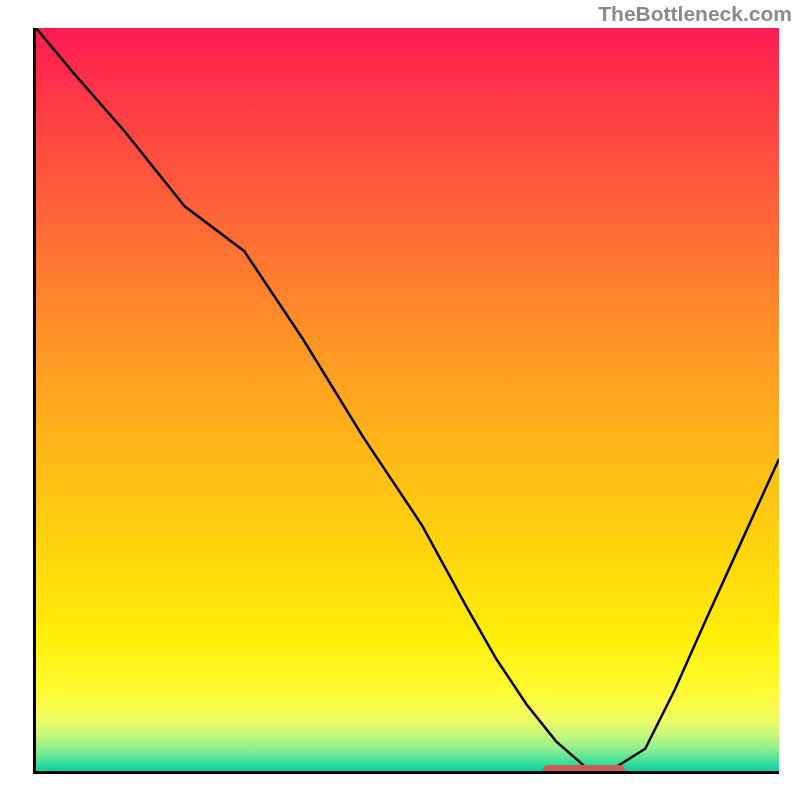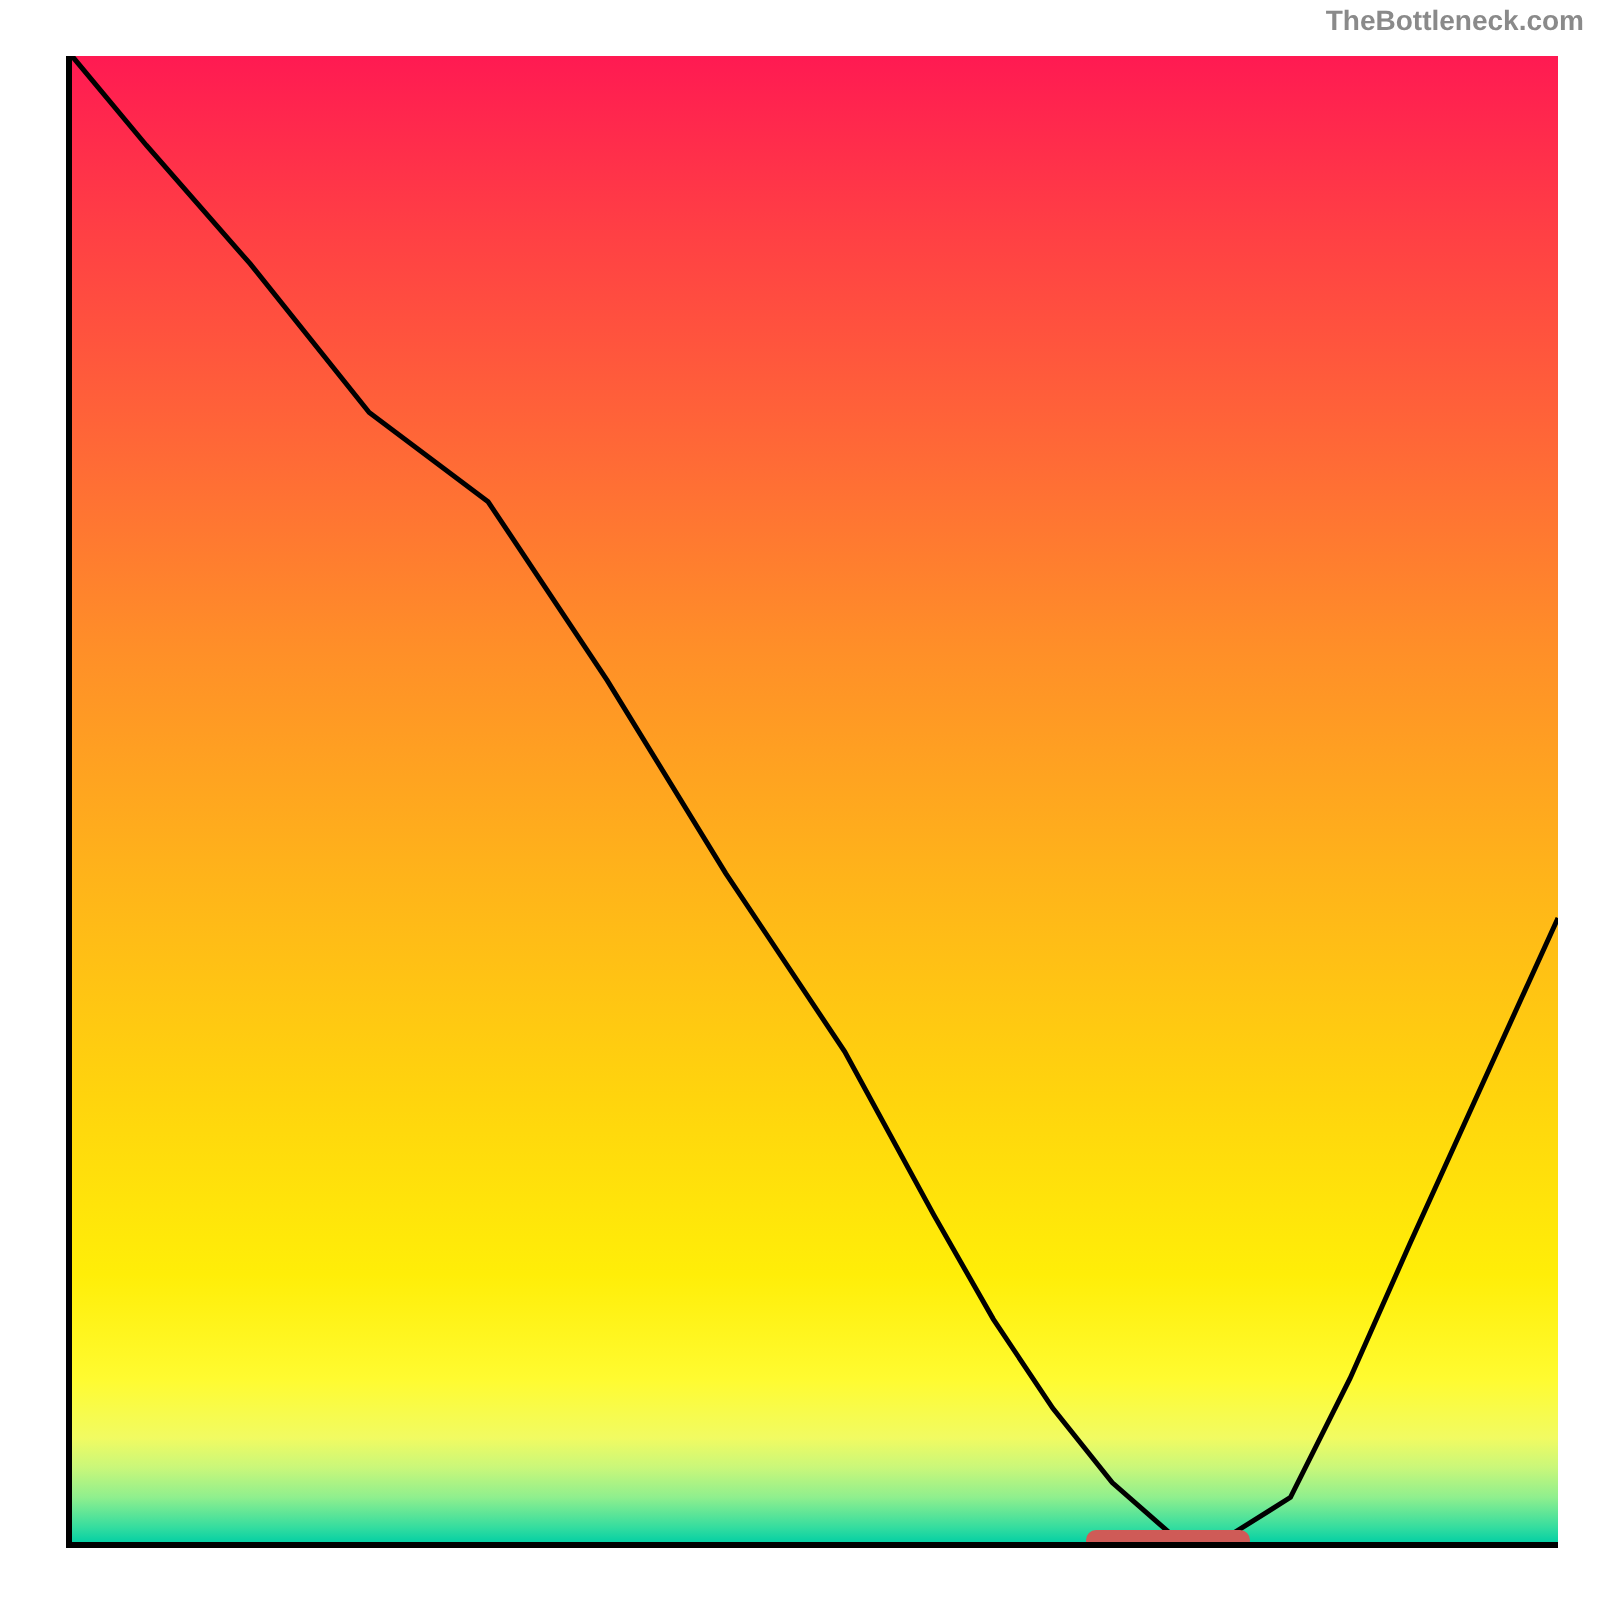--- a/index.html
+++ b/index.html
@@ -8,21 +8,21 @@
     width: 800px;
     height: 800px;
     background: #ffffff;
     position: relative;
     font-family: Arial, Helvetica, sans-serif;
   }
   .attribution {
     position: absolute;
     top: 2px;
     right: 8px;
-    font-size: 14px;
+    font-size: 21px;
     font-weight: bold;
     color: #8a8a8a;
   }
   .plot-box {
     position: absolute;
     left: 33px;
     top: 28px;
     width: 746px;
     height: 746px;
     border-left: 3px solid #000;

